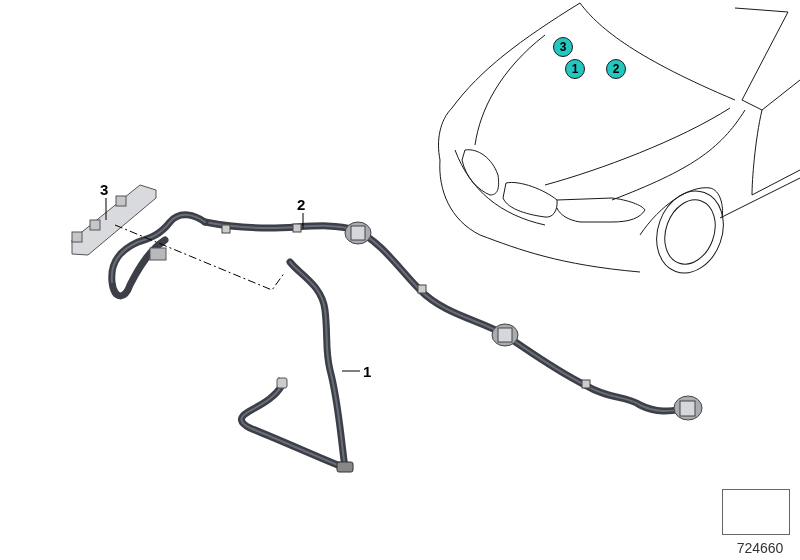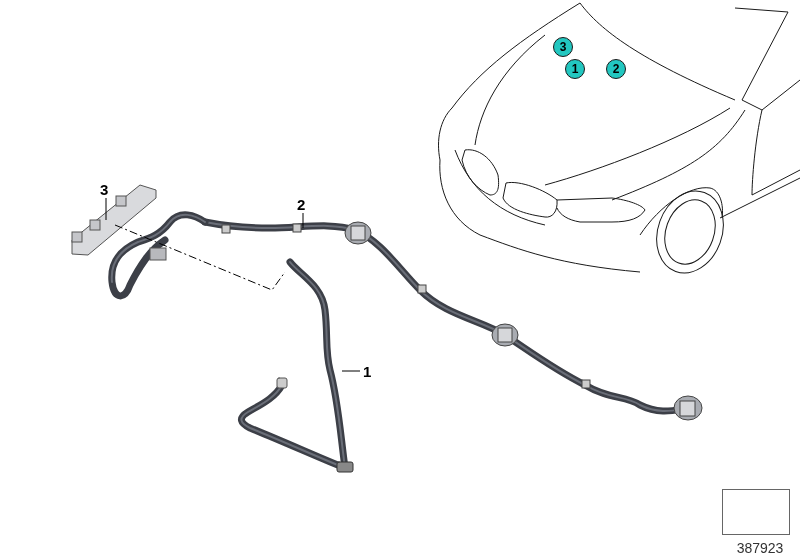--- a/index.html
+++ b/index.html
@@ -101,14 +101,14 @@
 
   <div class="callout" style="left:100px;top:182px">3</div>
   <div class="callout" style="left:297px;top:197px">2</div>
   <div class="callout" style="left:363px;top:364px">1</div>
 
   <div class="badge" style="left:553px;top:37px">3</div>
   <div class="badge" style="left:565px;top:59px">1</div>
   <div class="badge" style="left:606px;top:59px">2</div>
 
   <div class="navbox"></div>
-  <div class="docnum">387923</div>
+  <div class="docnum">724660</div>
 </div>
 
 </body></html>

